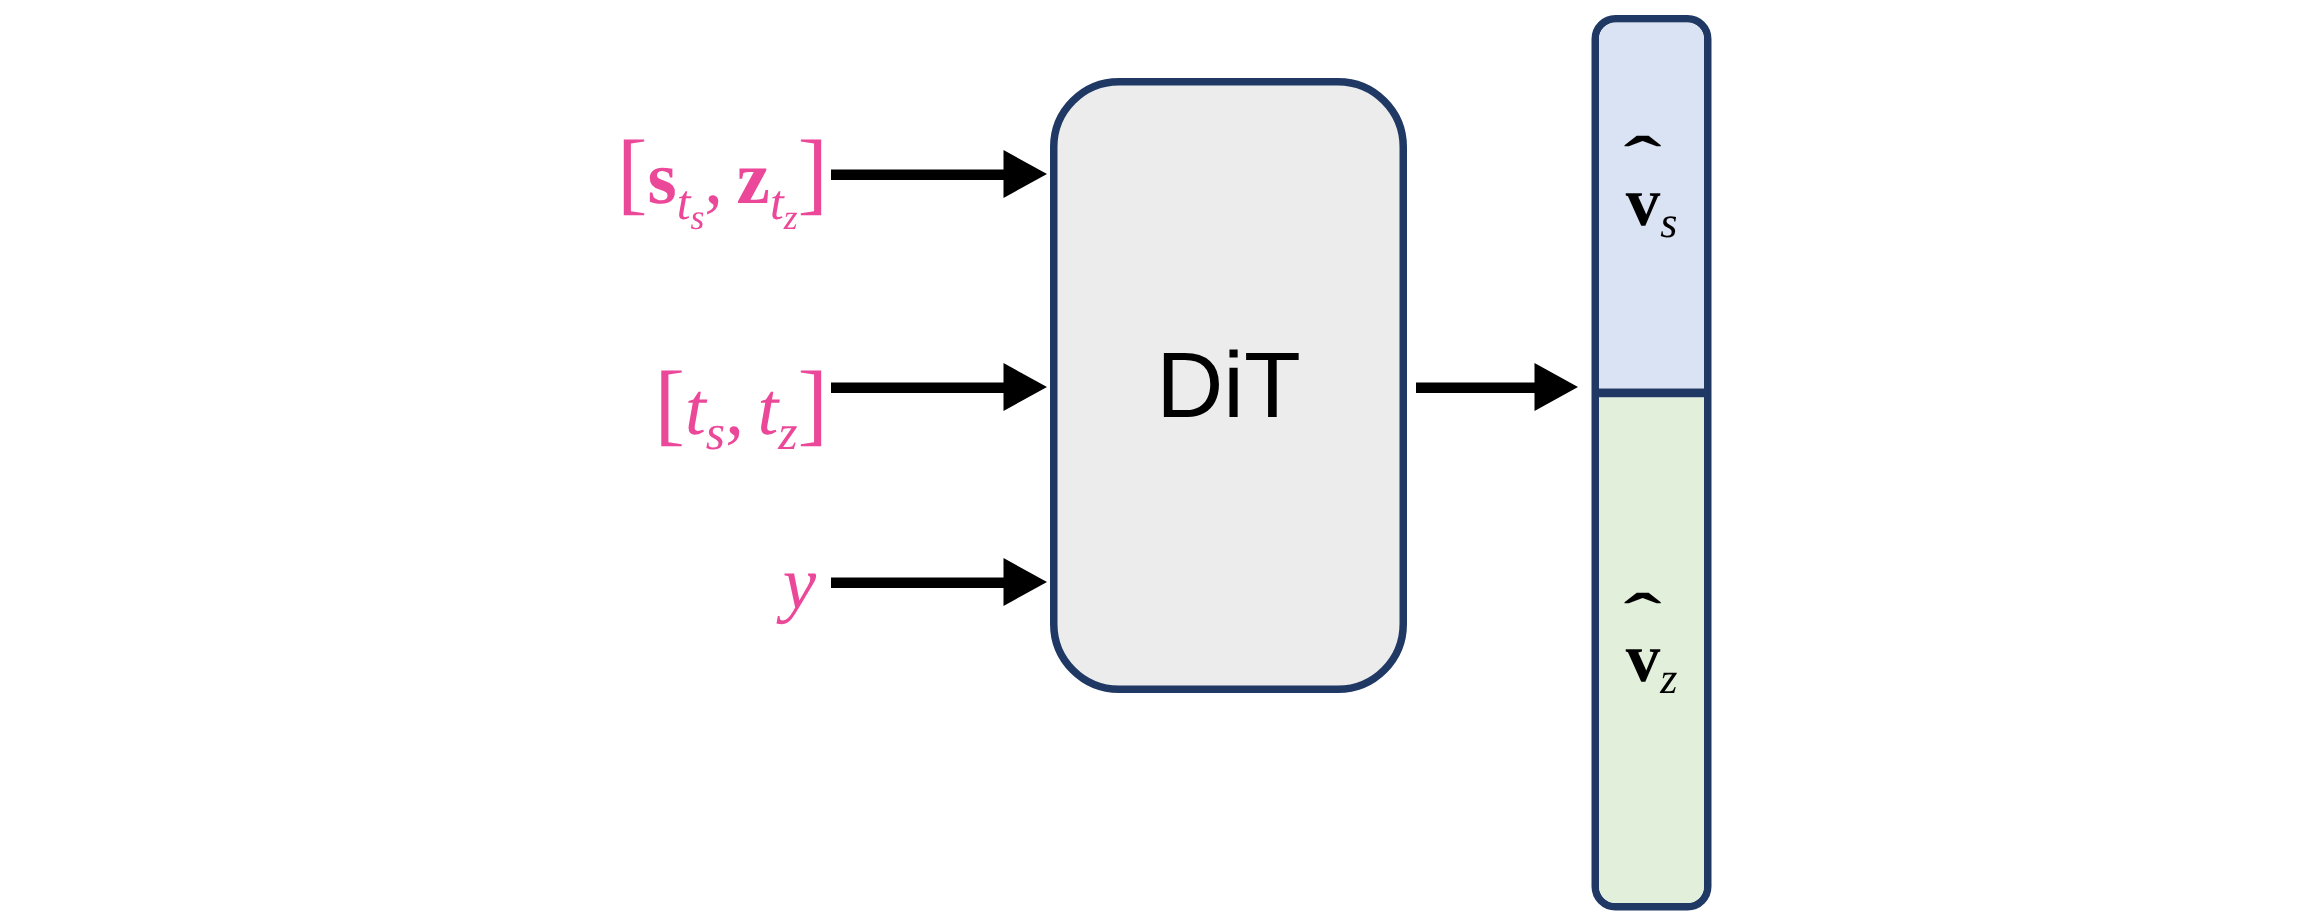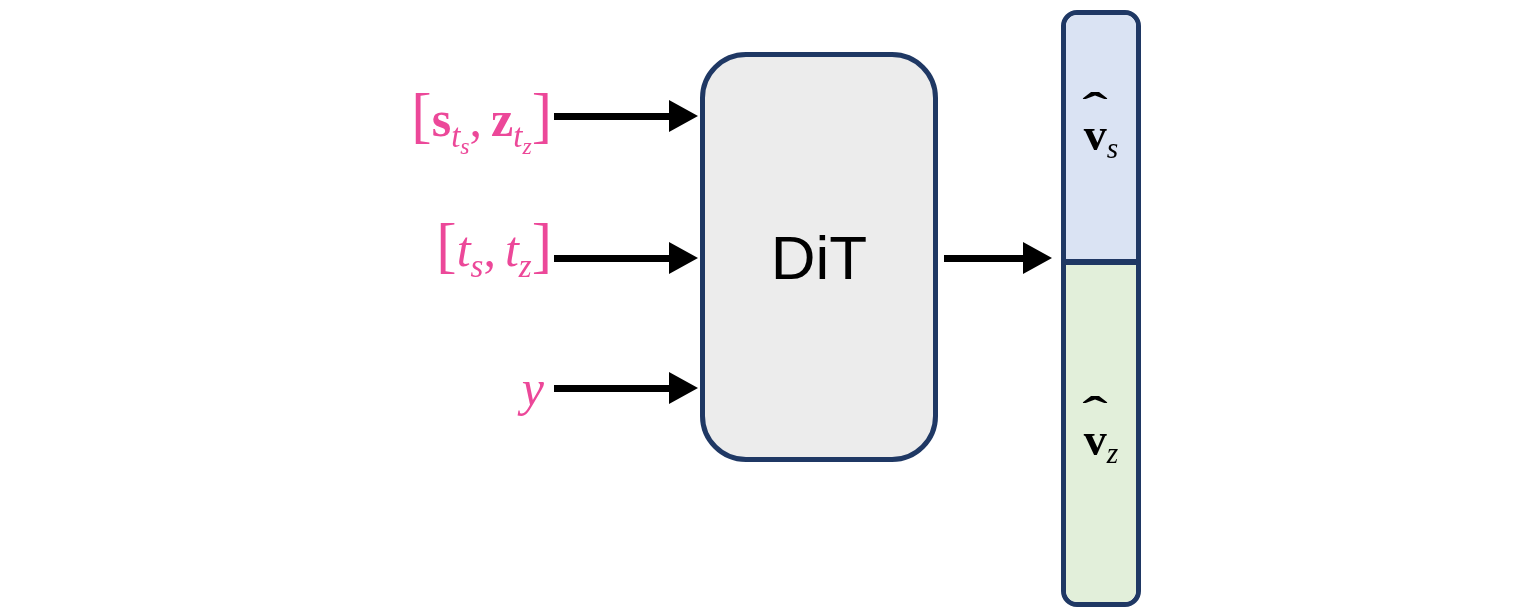--- a/index.html
+++ b/index.html
@@ -138,21 +138,21 @@
 </style>
 </head>
 <body>
 
 <div class="canvas">
 
   <div class="math-label" style="top: 78px;">
     <span class="bracket">[</span><span class="bold">s</span><span class="sub"><span>t</span><span class="subsub">s</span></span><span class="comma">,</span><span class="bold">z</span><span class="sub"><span>t</span><span class="subsub">z</span></span><span class="bracket">]</span>
   </div>
 
-  <div class="math-label" style="top: 208px;">
+  <div class="math-label" style="top: 232px;">
     <span class="bracket">[</span><span class="it">t</span><span class="sub">s</span><span class="comma">,</span><span class="it">t</span><span class="sub">z</span><span class="bracket">]</span>
   </div>
 
   <div class="math-label" style="top: 350px; width: 484px;">
     <span class="it">y</span>
   </div>
 
   <div class="arrow" style="left: 554px; top: 100px; width: 144px;">
     <div class="shaft" style="background-color: rgb(0, 0, 0);"></div>
     <div class="head" style="border-left-color: rgb(0, 0, 0);"></div>

